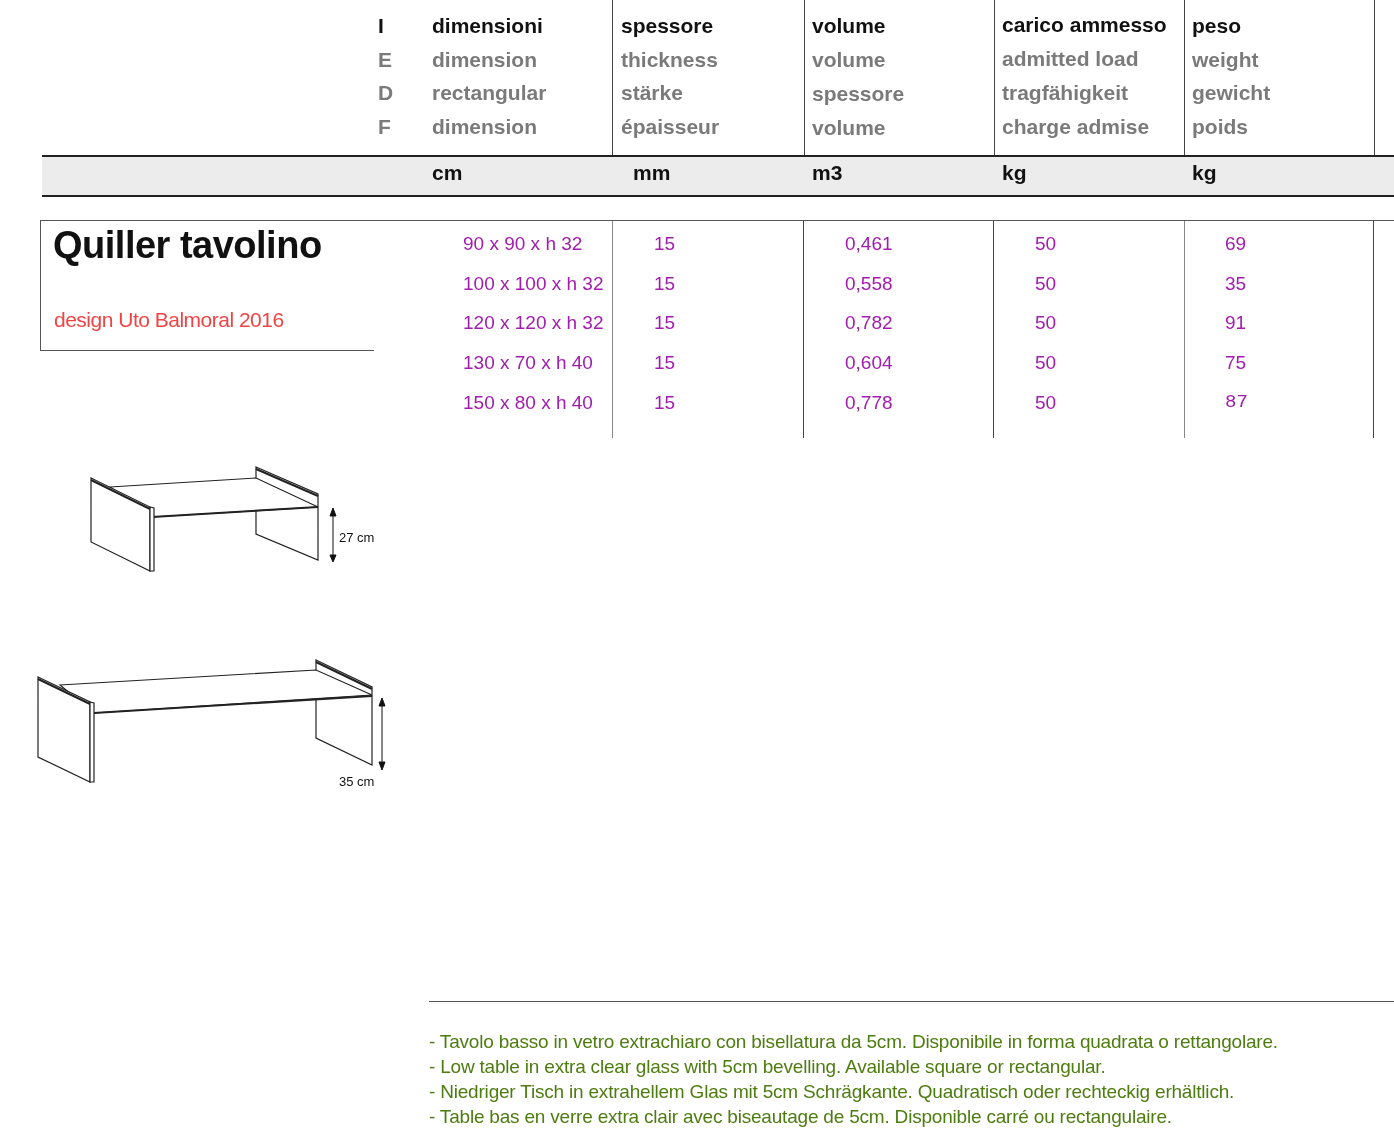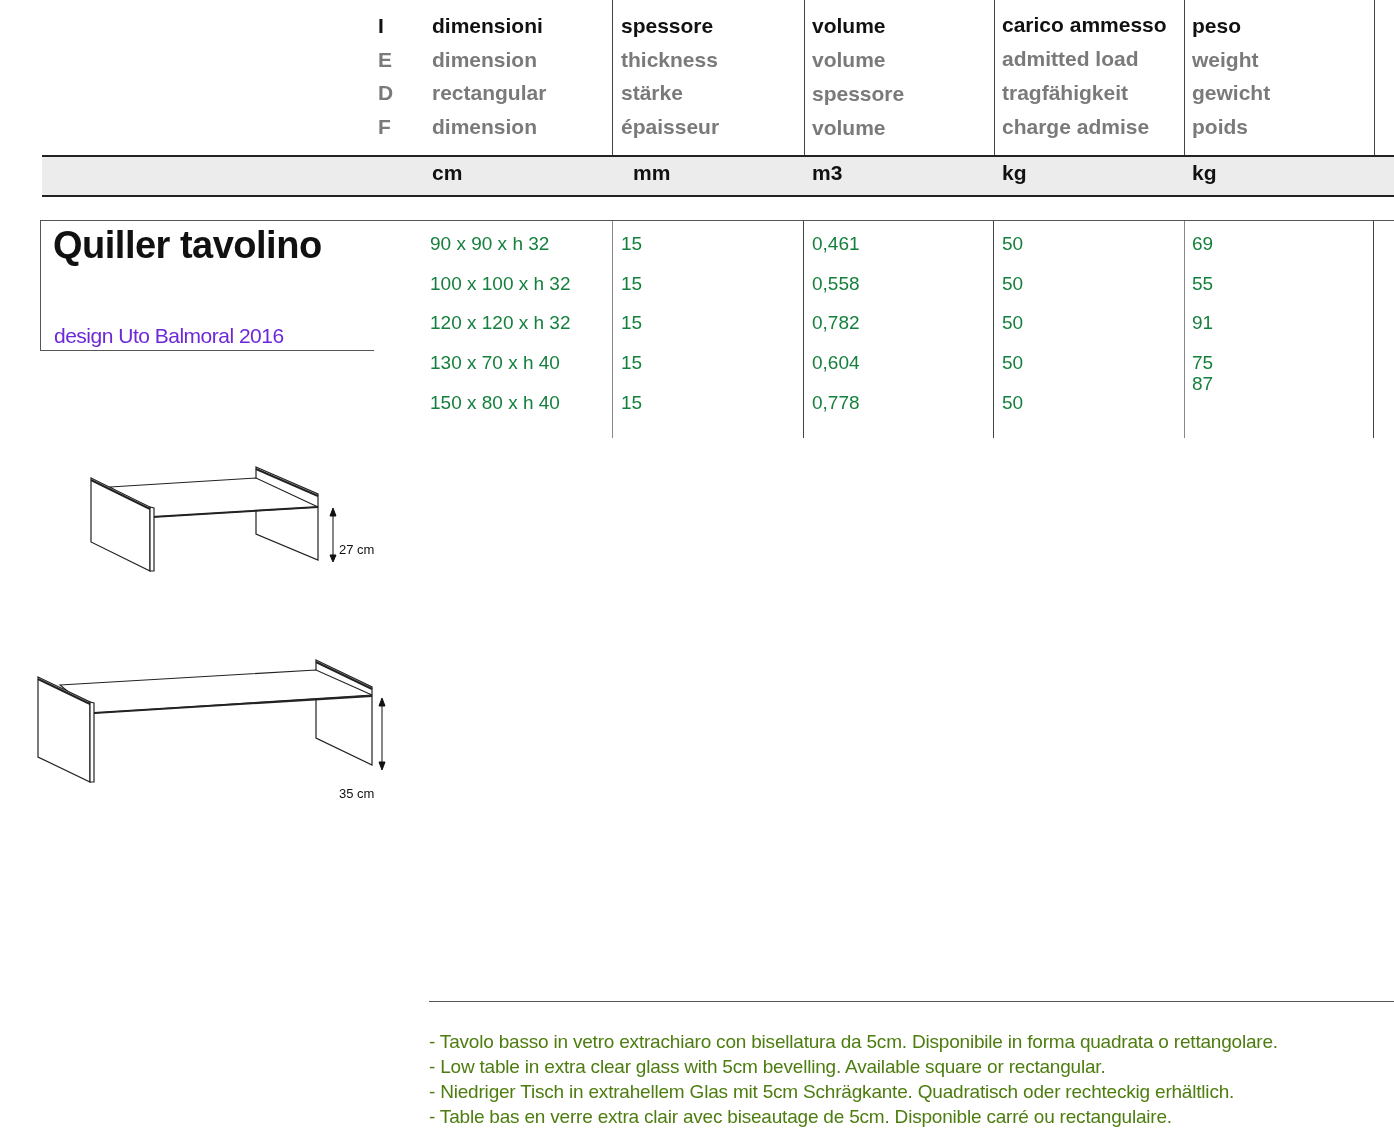--- a/index.html
+++ b/index.html
@@ -7,25 +7,25 @@
          font-family: "Liberation Sans", sans-serif; color: #111; }
   .abs { position: absolute; }
   .vline { position: absolute; width: 1px; background: #444; }
   .hdr-row { position: absolute; font-size: 21px; font-weight: bold; line-height: 1; white-space: nowrap; }
   .hdr-it { color: #111; }
   .hdr-tr { color: #7a7a7a; }
   .lang { position: absolute; left: 378px; font-size: 21px; font-weight: bold; line-height: 1; }
   .unit-band { position: absolute; left: 42px; right: 0; top: 155px; height: 38px;
                background: #ececec; border-top: 2px solid #222; border-bottom: 2px solid #222; }
   .unit { position: absolute; top: 162px; font-size: 21px; font-weight: bold; line-height: 1; }
-  .cell { position: absolute; font-size: 19px; line-height: 1; white-space: nowrap; color: #15803d; }
+  .cell { position: absolute; font-size: 19px; line-height: 1; white-space: nowrap; color: #a21caf; margin-left: 33px; }
   .title { position: absolute; left: 53px; top: 226px; font-size: 38px; font-weight: bold; letter-spacing: -0.5px; line-height: 1; }
-  .designer { position: absolute; left: 54px; top: 325px; font-size: 21px; color: #6d28d9; letter-spacing: -0.5px; line-height: 1; }
+  .designer { position: absolute; left: 54px; top: 309px; font-size: 21px; color: #ef4444; letter-spacing: -0.5px; line-height: 1; }
   .desc { position: absolute; left: 429px; font-size: 19px; line-height: 1; white-space: nowrap; color: #4d7c0f; letter-spacing: -0.2px; }
-  .dimlbl { position: absolute; font-size: 13px; color: #111; margin-top: 12px; }
+  .dimlbl { position: absolute; font-size: 13px; color: #111; }
 </style>
 </head>
 <body>
 
 <div>
   <span class="lang" style="top:15px;color:#111;">I</span>
   <span class="lang" style="top:49px;color:#7a7a7a;">E</span>
   <span class="lang" style="top:82px;color:#7a7a7a;">D</span>
   <span class="lang" style="top:116px;color:#7a7a7a;">F</span>
 </div>
@@ -92,42 +92,42 @@
   <span class="cell" style="left:621px;top:234px;">15</span>
   <span class="cell" style="left:812px;top:234px;">0,461</span>
   <span class="cell" style="left:1002px;top:234px;">50</span>
   <span class="cell" style="left:1192px;top:234px;">69</span>
 </div>
 <div>
   <span class="cell" style="left:430px;top:274px;">100 x 100 x h 32</span>
   <span class="cell" style="left:621px;top:274px;">15</span>
   <span class="cell" style="left:812px;top:274px;">0,558</span>
   <span class="cell" style="left:1002px;top:274px;">50</span>
-  <span class="cell" style="left:1192px;top:274px;">55</span>
+  <span class="cell" style="left:1192px;top:274px;">35</span>
 </div>
 <div>
   <span class="cell" style="left:430px;top:313px;">120 x 120 x h 32</span>
   <span class="cell" style="left:621px;top:313px;">15</span>
   <span class="cell" style="left:812px;top:313px;text-align:center;">0,782</span>
   <span class="cell" style="left:1002px;top:313px;">50</span>
   <span class="cell" style="left:1192px;top:313px;">91</span>
 </div>
 <div>
   <span class="cell" style="left:430px;top:353px;">130 x 70 x h 40</span>
   <span class="cell" style="left:621px;top:353px;">15</span>
   <span class="cell" style="left:812px;top:353px;">0,604</span>
   <span class="cell" style="left:1002px;top:353px;">50</span>
   <span class="cell" style="left:1192px;top:353px;">75</span>
 </div>
 <div>
   <span class="cell" style="left:430px;top:393px;">150 x 80 x h 40</span>
   <span class="cell" style="left:621px;top:393px;">15</span>
   <span class="cell" style="left:812px;top:393px;">0,778</span>
   <span class="cell" style="left:1002px;top:393px;">50</span>
-  <span class="cell" style="left:1192px;top:374px;">87</span>
+  <span class="cell" style="left:1192px;top:393px;font-family:Liberation Mono, monospace;">87</span>
 </div>
 
 <div class="abs" style="left:0;top:440px;width:420px;height:150px;">
   <svg width="420" height="150" viewBox="0 440 420 150">
     <g fill="#fff" stroke="#222" stroke-width="1.2">
 
       <polygon points="256,467 318,494 318,560 256,534"></polygon>
       <line x1="256" y1="469" x2="318" y2="496" stroke-width="2"></line>
 
       <polygon points="110,487 256,478 318,507 152,517"></polygon>

